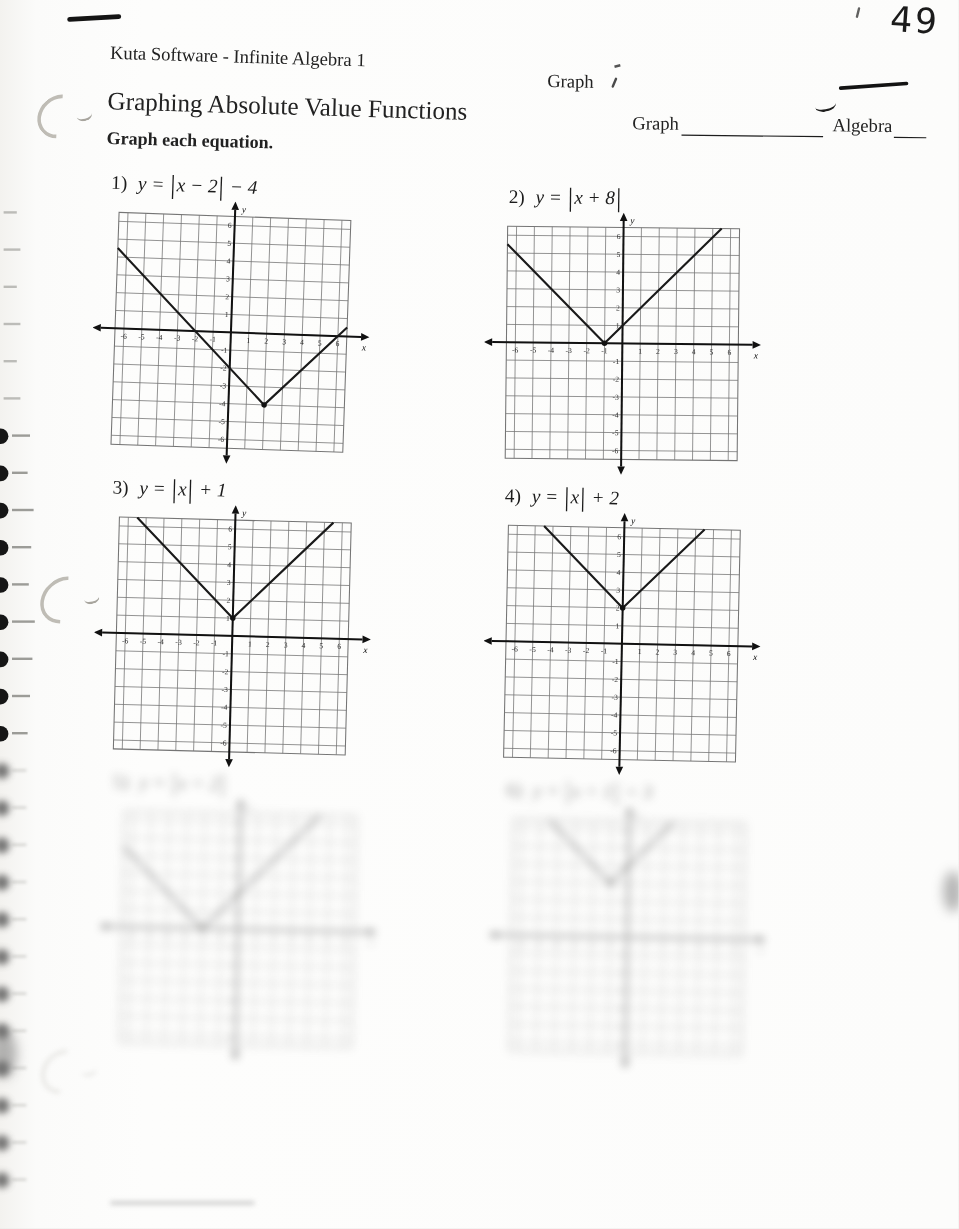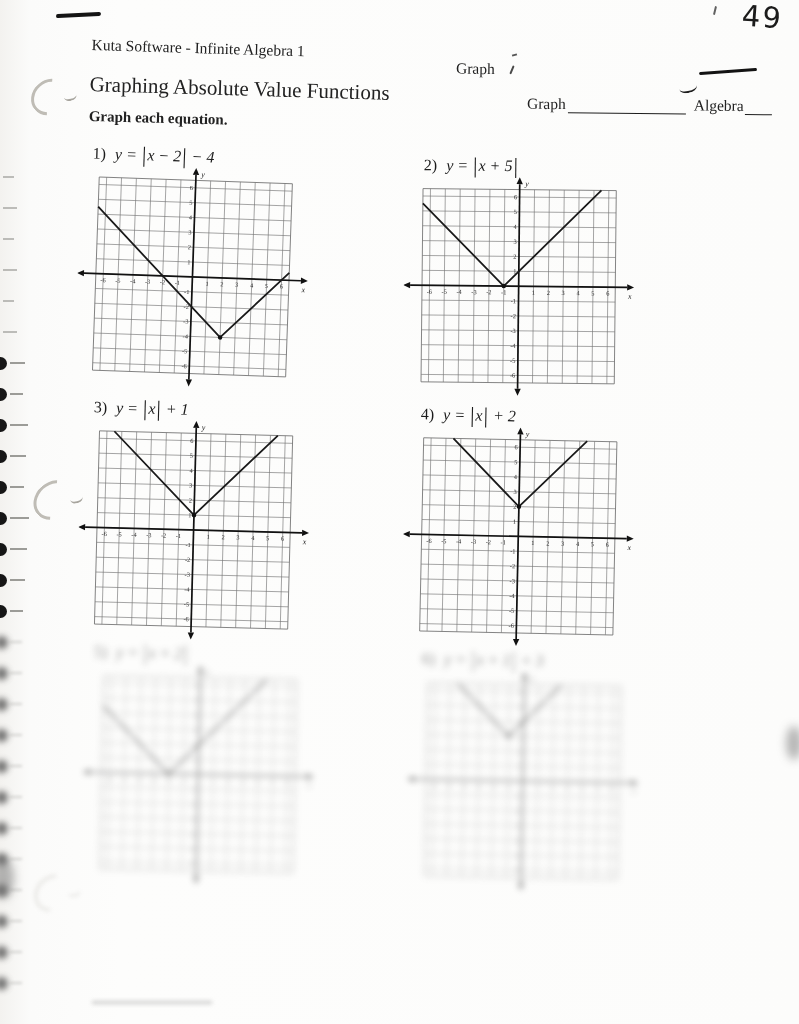--- a/index.html
+++ b/index.html
@@ -241,21 +241,21 @@
           <text x="113.5" y="202.3" text-anchor="end" font-size="6.4" fill="#2b2b2b" font-family="&quot;Liberation Serif&quot;,serif">-6</text>
           <text x="121.5" y="9" font-size="8" font-style="italic" fill="#111" font-family="&quot;Liberation Serif&quot;,serif">y</text>
           <text x="226.5" y="121.5" font-size="8" font-style="italic" fill="#111" font-family="&quot;Liberation Serif&quot;,serif">x</text>
           <polyline points="18.5,42.5 146,170 213.5,102.5" fill="none" stroke="#1a1a1a" stroke-width="1.8" stroke-linejoin="round"></polyline>
           <circle cx="146" cy="170" r="2.3" fill="#111"></circle>
         </svg>
       </div>
   </div>
 
   <div class="prob" style="left:405px;top:156px;transform:rotate(.6deg);">
-    <div class="eq" style="margin-left:19px;"><span class="pnum">2)</span><span class="seg">y = </span><span class="bar">|</span><span class="seg">x + 5</span><span class="bar">|</span><span class="seg"></span></div>
+    <div class="eq" style="margin-left:19px;"><span class="pnum">2)</span><span class="seg">y = </span><span class="bar">|</span><span class="seg">x + 8</span><span class="bar">|</span><span class="seg"></span></div>
     <div class="gwrap">
         <svg id="g1" width="232" height="222" viewBox="0 0 234 224">
           <line x1="26" y1="207.5" x2="26" y2="12.5" stroke="#757575" stroke-width="0.65"></line>
           <line x1="18.5" y1="200" x2="213.5" y2="200" stroke="#757575" stroke-width="0.65"></line>
           <line x1="41" y1="207.5" x2="41" y2="12.5" stroke="#757575" stroke-width="0.65"></line>
           <line x1="18.5" y1="185" x2="213.5" y2="185" stroke="#757575" stroke-width="0.65"></line>
           <line x1="56" y1="207.5" x2="56" y2="12.5" stroke="#757575" stroke-width="0.65"></line>
           <line x1="18.5" y1="170" x2="213.5" y2="170" stroke="#757575" stroke-width="0.65"></line>
           <line x1="71" y1="207.5" x2="71" y2="12.5" stroke="#757575" stroke-width="0.65"></line>
           <line x1="18.5" y1="155" x2="213.5" y2="155" stroke="#757575" stroke-width="0.65"></line>

